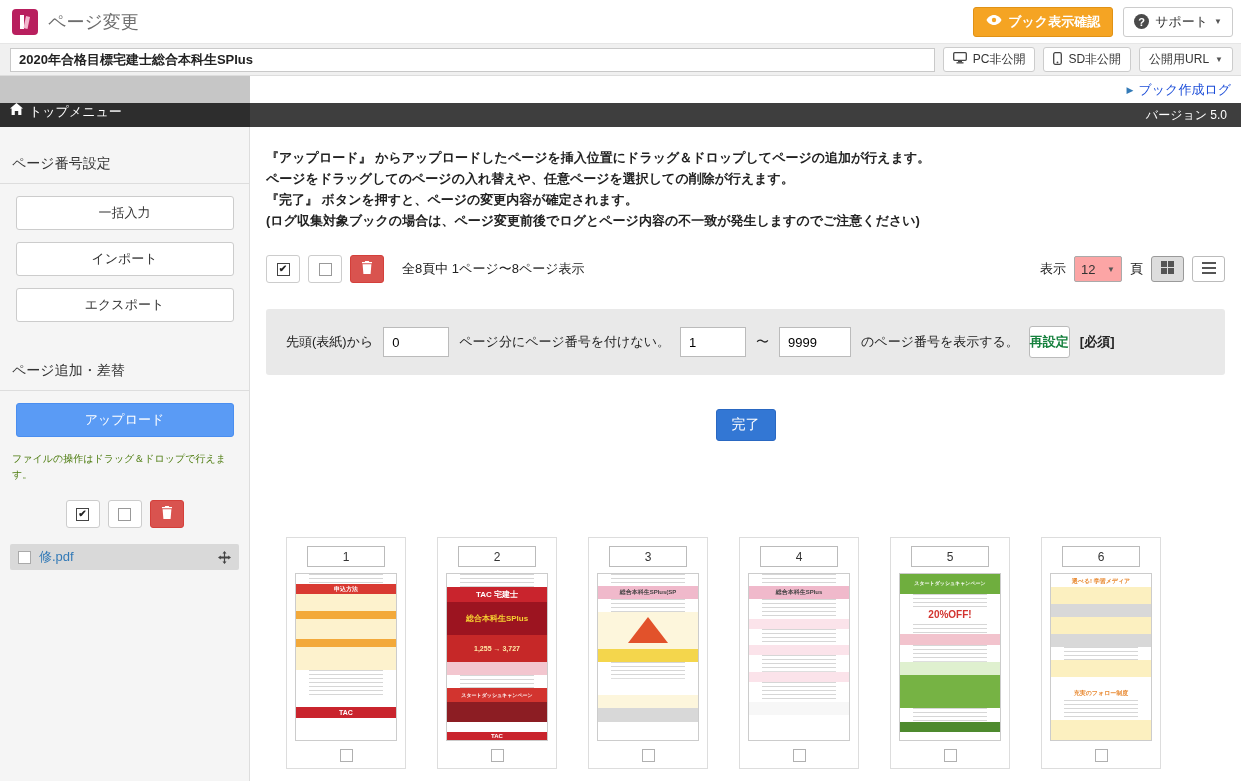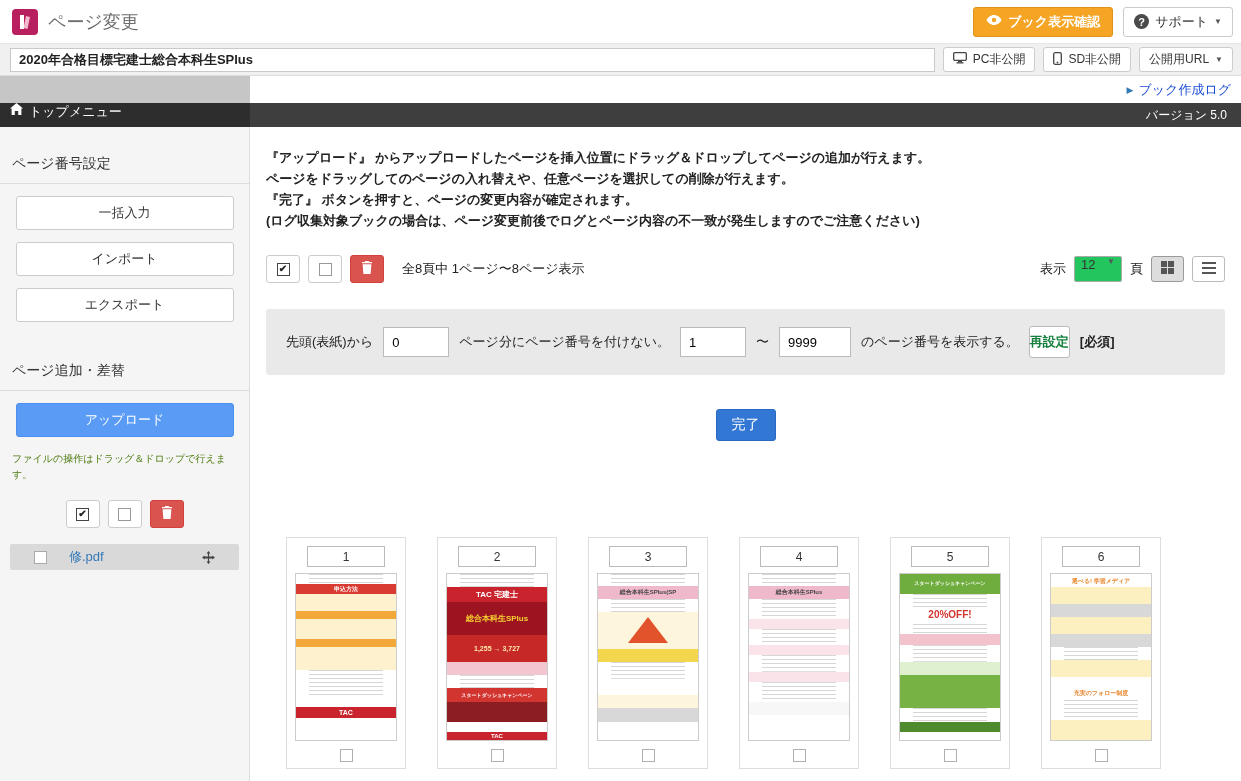--- a/index.html
+++ b/index.html
@@ -44,33 +44,33 @@
   .side-btn { display:block; width:218px; margin:0 auto 12px; padding:7px 0; text-align:center; background:#fff; border:1px solid #ccc; border-radius:3px; font-size:13px; color:#333; cursor:pointer; font-family:inherit; }
   .upload-btn { background:#5a9bf5; border-color:#4a8ef0; color:#fff; }
   .section-gap { margin-top:40px; }
   .side-note { font-size:10px; color:#4d7c0f; padding:2px 12px 12px; line-height:1.55; }
   .side-check-row { display:flex; gap:8px; justify-content:center; margin:6px 0 16px; }
   .chk-btn { width:34px; height:28px; background:#fff; border:1px solid #ccc; border-radius:3px; display:flex; align-items:center; justify-content:center; cursor:pointer; }
   .trash-btn { width:34px; height:28px; background:#d9534f; border:1px solid #d43f3a; border-radius:3px; display:flex; align-items:center; justify-content:center; cursor:pointer; }
   .cb { width:13px; height:13px; border:1px solid #999; background:#fff; display:flex; align-items:center; justify-content:center; }
   .cb-checked { border-color:#444; }
   .check-glyph { font-size:10px; color:#222; line-height:1; font-weight:bold; }
-  .file-item { margin:0 10px; background:#d9d9d9; border-radius:2px; height:26px; display:flex; align-items:center; gap:22px; padding:0 24px; }
+  .file-item { margin:0 10px; background:#d9d9d9; border-radius:2px; height:26px; display:flex; align-items:center; gap:8px; padding:0 8px; }
   .file-cb { width:13px; height:13px; border:1px solid #aaa; background:#fff; }
   .file-link { color:#337ab7; font-size:13px; flex:1; cursor:pointer; }
   .move-handle { cursor:move; display:flex; align-items:center; }
 
   
   .instructions p { font-size:13px; line-height:21px; color:#222;font-weight:bold; }
   .toolbar { display:flex; align-items:center; margin-top:24px; }
   .toolbar-left { display:flex; align-items:center; gap:8px; }
   .count-text { margin-left:18px; font-size:13px; color:#222; }
   .toolbar-right { margin-left:auto; display:flex; align-items:center; gap:8px; }
   .lbl { font-size:13px; color:#222; }
-  .select-box { width:48px; height:26px; background:#22c55e; border:1px solid #aaa; border-radius:2px; display:flex; justify-content:space-between; padding:0 6px; cursor:pointer; }
+  .select-box { width:48px; height:26px; background:#fca5a5; border:1px solid #aaa; border-radius:2px; display:flex; align-items:center; justify-content:space-between; padding:0 6px; cursor:pointer; }
   .view-btn { width:33px; height:26px; background:#fff; border:1px solid #bbb; border-radius:3px; display:flex; align-items:center; justify-content:center; cursor:pointer; }
   .view-btn.active { background:#ddd; border-color:#9a9a9a; }
 
   .number-panel { margin-top:26px; background:#e9e9e9; border-radius:3px; height:66px; display:flex; align-items:center; gap:10px; padding:0 20px; font-size:13px; color:#222; }
   .num-input { height:30px; border:1px solid #bbb; background:#fff; font-size:13px; padding:0 8px; font-family:inherit; }
   .w66 { width:66px; } .w72 { width:72px; }
   .reset-btn { background:#fff; border:1px solid #bbb; border-radius:3px; font-size:13px; font-weight:bold; padding:6px 0; cursor:pointer; font-family:inherit; color:#15803d; }
   .required { font-weight:bold; }
 
   .complete-row { display:flex; justify-content:center; margin-top:34px; }

